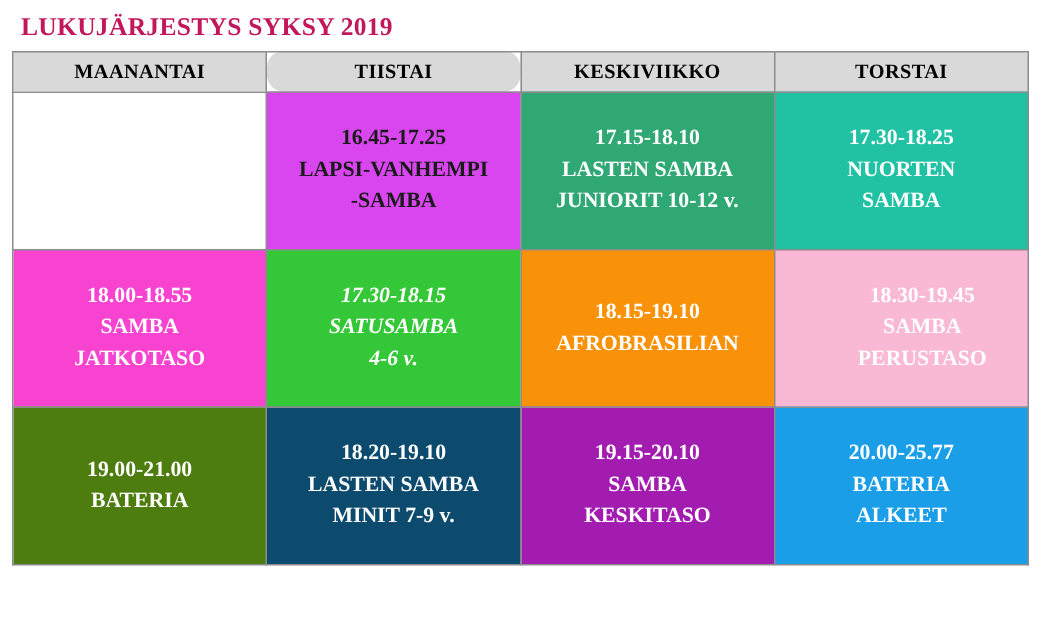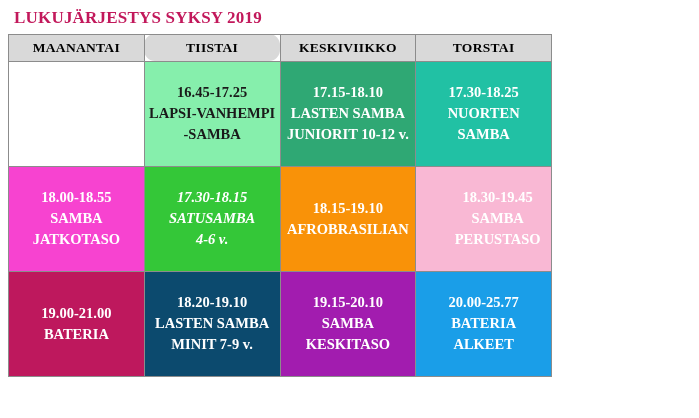--- a/index.html
+++ b/index.html
@@ -23,21 +23,21 @@
     font-family: "Liberation Serif", serif;
     font-weight: bold;
     font-size: 17px;
     color: #c2185b;
     letter-spacing: 0.2px;
     padding: 8px 0 6px 14px;
     line-height: 1.15;
   }
   table.schedule {
     border-collapse: collapse;
-    width: 544px;
+    width: 678px;
     margin: 0 8px;
     table-layout: fixed;
   }
   table.schedule th, table.schedule td {
     border: 1px solid #8c8c8c;
     padding: 0;
     vertical-align: middle;
     text-align: center;
   }
   table.schedule th {
@@ -79,21 +79,21 @@
         <th style="background: rgb(217, 217, 217); color: rgb(0, 0, 0); border-color: rgb(140, 140, 140); border-radius: 11px;">TIISTAI</th>
         <th style="background: rgb(217, 217, 217); color: rgb(0, 0, 0); border-color: rgb(140, 140, 140);">KESKIVIIKKO</th>
         <th style="background: rgb(217, 217, 217); color: rgb(0, 0, 0); border-color: rgb(140, 140, 140);">TORSTAI</th>
       </tr>
     </thead>
     <tbody>
       <tr>
         <td class="cell-empty" style="background: rgb(255, 255, 255); border-color: rgb(140, 140, 140);">
           <div class="cell-inner" style="color: rgb(255, 255, 255);"></div>
         </td>
-        <td style="background: #86efac; border-color: rgb(140, 140, 140);">
+        <td style="background: #d946ef; border-color: rgb(140, 140, 140);">
           <div class="cell-inner" style="color: rgb(26, 26, 26);">16.45-17.25
 LAPSI-VANHEMPI
 -SAMBA</div>
         </td>
         <td style="background: rgb(47, 168, 116); border-color: rgb(140, 140, 140);">
           <div class="cell-inner" style="color: rgb(255, 255, 255);">17.15-18.10
 LASTEN SAMBA
 JUNIORIT 10-12 v.</div>
         </td>
         <td style="background: rgb(33, 193, 164); border-color: rgb(140, 140, 140);">
@@ -117,21 +117,21 @@
           <div class="cell-inner" style="color: rgb(255, 255, 255);">18.15-19.10
 AFROBRASILIAN</div>
         </td>
         <td style="background: rgb(249, 184, 212); border-color: rgb(140, 140, 140);">
           <div class="cell-inner" style="color: rgb(255, 255, 255); margin-left: 28px;">18.30-19.45
 SAMBA
 PERUSTASO</div>
         </td>
       </tr>
       <tr>
-        <td style="background: #be185d; border-color: rgb(140, 140, 140);">
+        <td style="background: #4d7c0f; border-color: rgb(140, 140, 140);">
           <div class="cell-inner" style="color: rgb(255, 255, 255);">19.00-21.00
 BATERIA</div>
         </td>
         <td style="background: #0c4a6e; border-color: rgb(140, 140, 140);">
           <div class="cell-inner" style="color: rgb(255, 255, 255);">18.20-19.10
 LASTEN SAMBA
 MINIT 7-9 v.</div>
         </td>
         <td style="background: #a21caf; border-color: rgb(140, 140, 140);">
           <div class="cell-inner" style="color: rgb(255, 255, 255);">19.15-20.10

